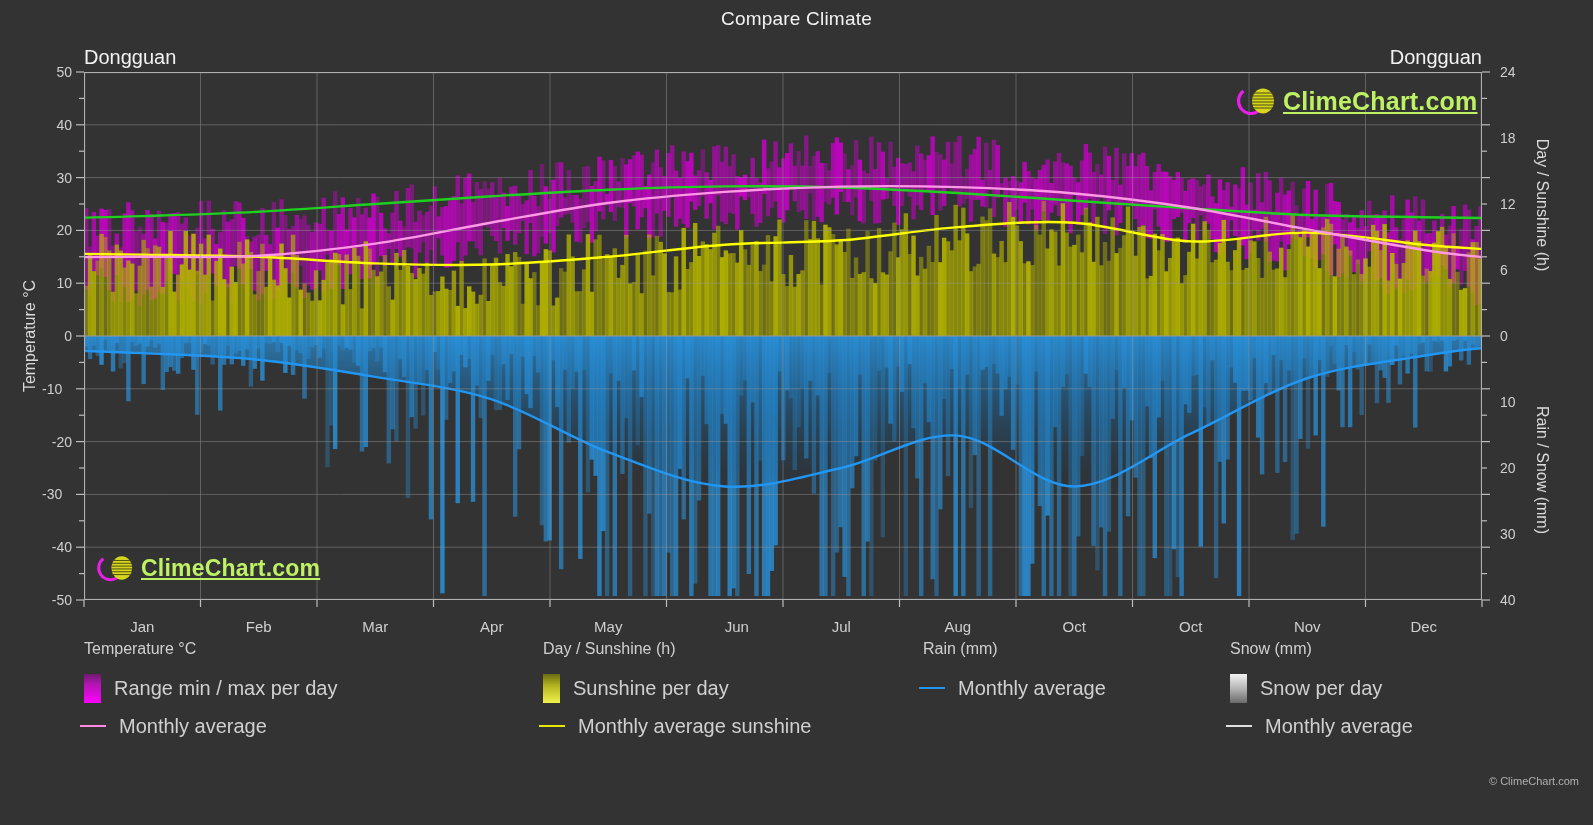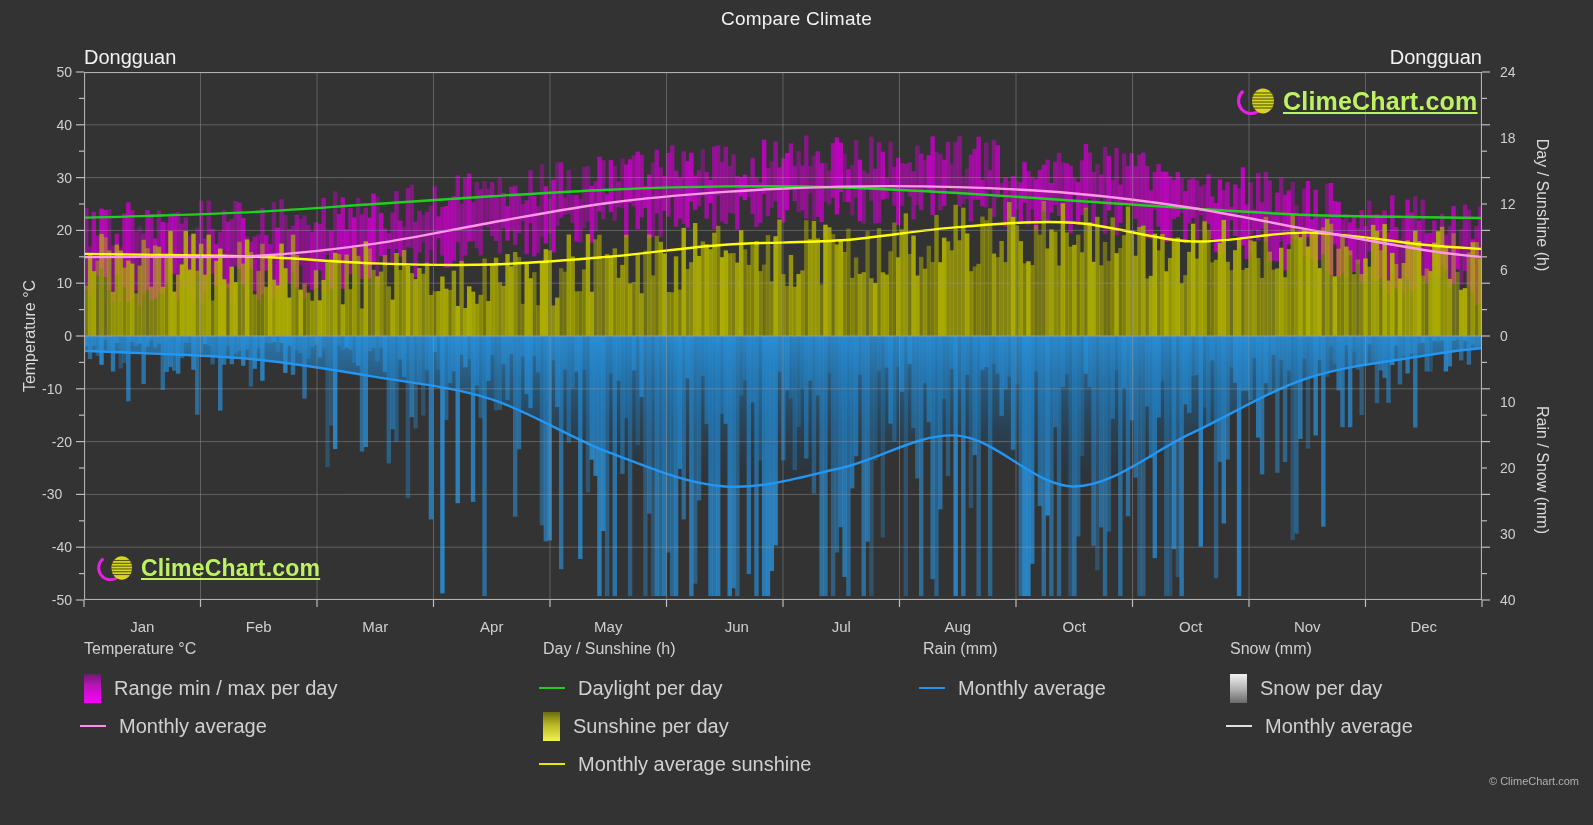--- a/index.html
+++ b/index.html
@@ -1356,24 +1356,20 @@
         <span class="legend-label">Range min / max per day</span>
       </div>
       <div class="legend-row">
         <span class="swatch-line ln-temp" style="margin-left: -4px;"></span>
         <span class="legend-label">Monthly average</span>
       </div>
     </div>
     <div class="legend-col" style="left: 543px;">
       <div class="legend-head">Day / Sunshine (h)</div>
       <div class="legend-row">
-        <span class="swatch-line ln-day" style="margin-left: -4px;"></span>
-        <span class="legend-label">Daylight per day</span>
-      </div>
-      <div class="legend-row">
         <span class="swatch-box sw-sun"></span>
         <span class="legend-label">Sunshine per day</span>
       </div>
       <div class="legend-row">
         <span class="swatch-line ln-sunavg" style="margin-left: -4px;"></span>
         <span class="legend-label">Monthly average sunshine</span>
       </div>
     </div>
     <div class="legend-col" style="left: 923px;">
       <div class="legend-head">Rain (mm)</div>

